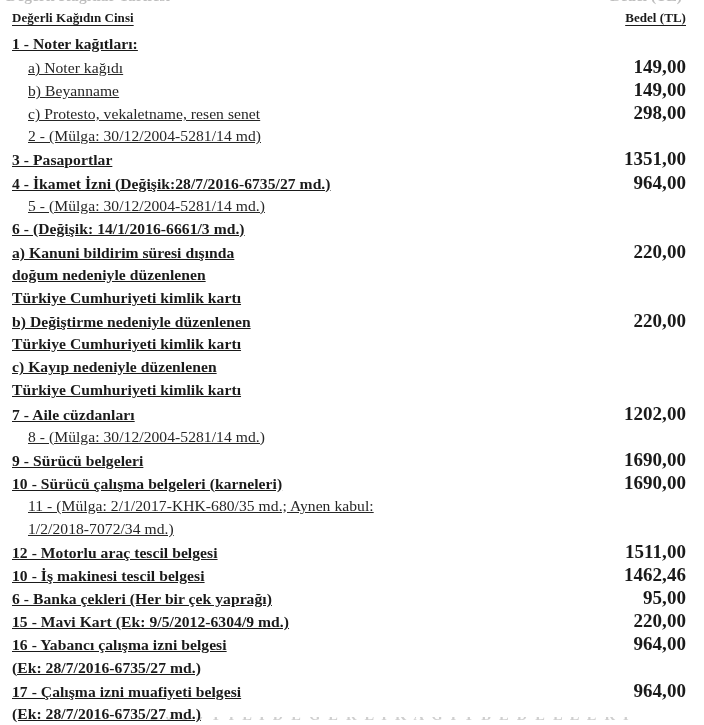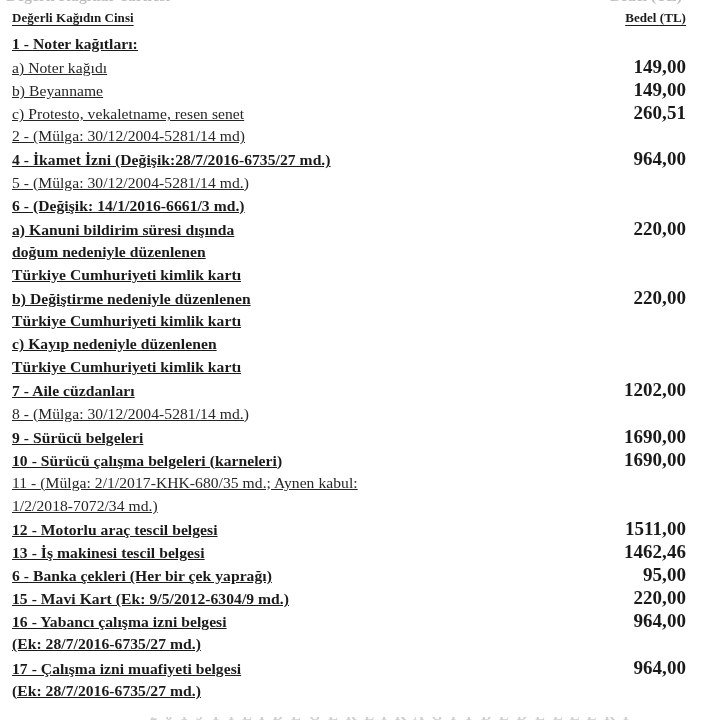--- a/index.html
+++ b/index.html
@@ -107,21 +107,21 @@
     font-weight: bold;
     letter-spacing: 0.05px;
     text-align: right;
     flex: 0 0 auto;
     min-width: 78px;
     padding-left: 20px;
   }
 
   
   .b   { font-weight: bold; }
-  .reg { font-weight: normal; color: #262626; }
+  .reg { font-weight: normal; color: #262626; margin-left: 16px; }
 
   
   .row.header { height: 25px; }
   .row.header .label,
   .row.header .price {
     font-weight: bold;
     font-size: 13px;
     line-height: 25px;
     text-decoration: underline;
     text-underline-offset: 2.5px;
@@ -158,25 +158,29 @@
         <div class="row">
           <span class="label reg">a) Noter kağıdı</span>
           <span class="price">149,00</span>
         </div>
         <div class="row">
           <span class="label reg">b) Beyanname</span>
           <span class="price">149,00</span>
         </div>
         <div class="row">
           <span class="label reg">c) Protesto, vekaletname, resen senet</span>
-          <span class="price">260,51</span>
+          <span class="price">298,00</span>
         </div>
         <div class="row">
           <span class="label reg">2 - (Mülga: 30/12/2004-5281/14 md)</span>
           <span class="price"></span>
+        </div>
+        <div class="row">
+          <span class="label b">3 - Pasaportlar</span>
+          <span class="price">1351,00</span>
         </div>
         <div class="row">
           <span class="label b">4 - İkamet İzni (Değişik:28/7/2016-6735/27 md.)</span>
           <span class="price">964,00</span>
         </div>
         <div class="row">
           <span class="label reg">5 - (Mülga: 30/12/2004-5281/14 md.)</span>
           <span class="price"></span>
         </div>
         <div class="row">
@@ -232,21 +236,21 @@
         </div>
         <div class="row">
           <span class="label reg">1/2/2018-7072/34 md.)</span>
           <span class="price"></span>
         </div>
         <div class="row">
           <span class="label b">12 - Motorlu araç tescil belgesi</span>
           <span class="price">1511,00</span>
         </div>
         <div class="row">
-          <span class="label b">13 - İş makinesi tescil belgesi</span>
+          <span class="label b">10 - İş makinesi tescil belgesi</span>
           <span class="price">1462,46</span>
         </div>
         <div class="row">
           <span class="label b">6 - Banka çekleri (Her bir çek yaprağı)</span>
           <span class="price">95,00</span>
         </div>
         <div class="row">
           <span class="label b">15 - Mavi Kart (Ek: 9/5/2012-6304/9 md.)</span>
           <span class="price">220,00</span>
         </div>

